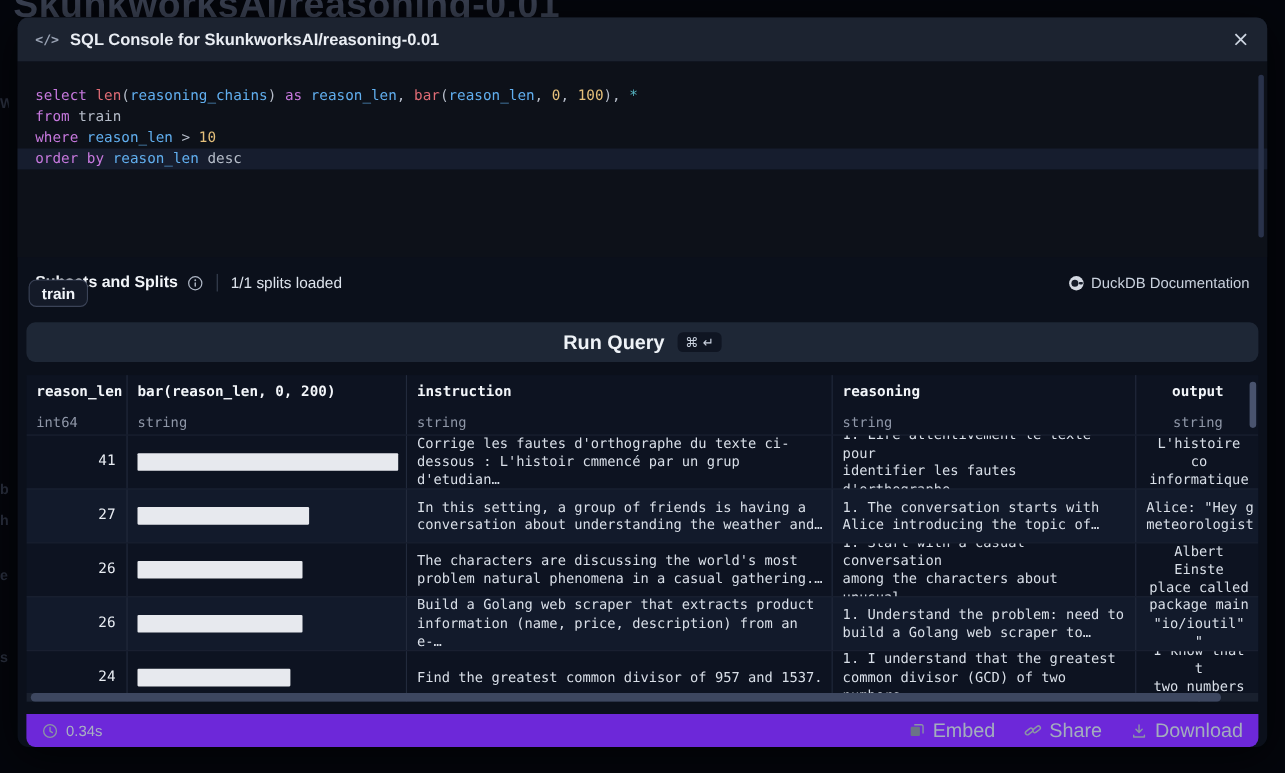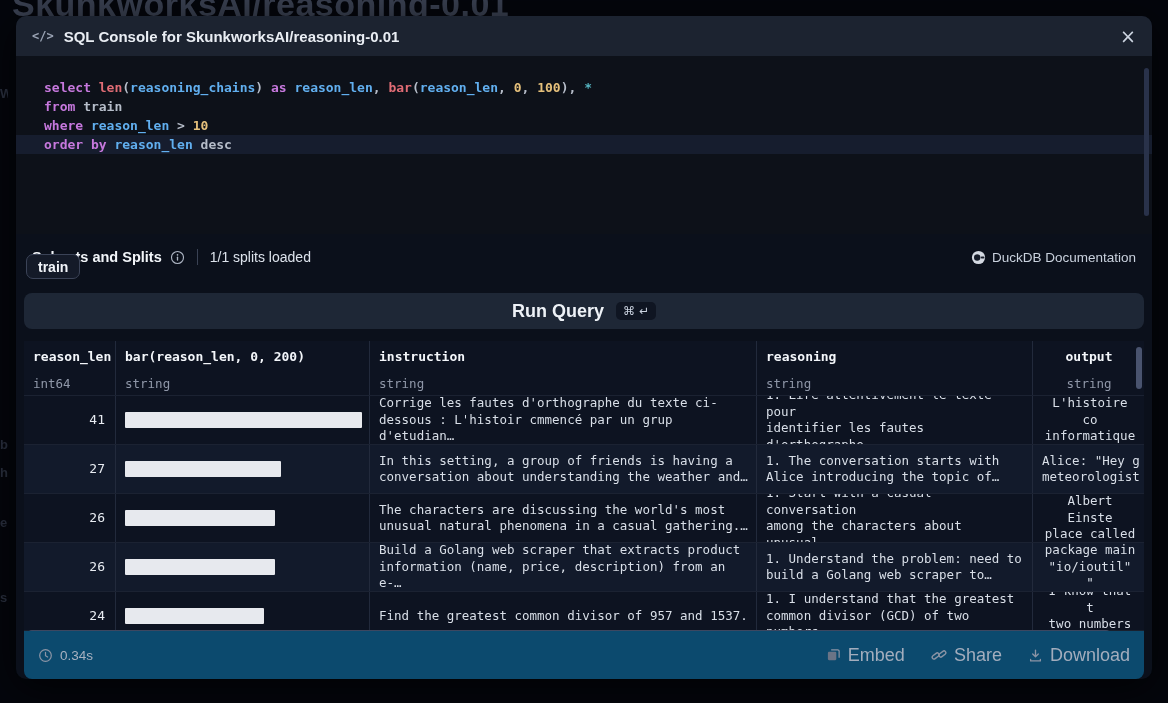--- a/index.html
+++ b/index.html
@@ -36,21 +36,21 @@
   .close-btn {
     margin-left:auto; background:none; border:none; cursor:pointer;
     color:#cdd5e1; font-size:19px; line-height:1; font-family:"DejaVu Sans", sans-serif;
   }
   
   .editor {
     position:absolute; top:40px; left:0; right:0; height:178px;
     background:#0d1119; padding-top:22px;
     font-family:"DejaVu Sans Mono", monospace; font-size:13px;
   }
-  .code-line { height:19px; line-height:19px; padding-left:28px; white-space:pre;font-weight:bold; }
+  .code-line { height:19px; line-height:19px; padding-left:16px; white-space:pre; }
   .code-line.active { background:#161d2e; }
   .tok-kw { color:#c678dd; } .tok-fn { color:#e06c75; } .tok-id { color:#61afef; }
   .tok-num { color:#e5c07b; } .tok-op { color:#56b6c2; } .tok-pl { color:#b6bdc9; }
   .editor-sb {
     position:absolute; right:3px; top:12px; width:5px; height:148px;
     background:#29324a; border-radius:3px;
   }
   
   .subsets-row {
     position:absolute; top:210px; left:16px; right:16px; height:22px;
@@ -107,22 +107,22 @@
   }
   .t-cell.num { justify-content:flex-end; padding-right:10px; font-size:13px; color:#e8ecf2; }
   .bar { height:16px; background:#e7e9ee; border-radius:1px; flex:none; }
   .h-scroll {
     position:absolute; bottom:0; left:0; right:0; height:8px; background:#19202e;
   }
   .h-thumb { position:absolute; top:0; left:4px; width:1082px; height:8px; background:#3d4760; border-radius:4px; }
   .v-thumb { position:absolute; right:2px; top:6px; width:6px; height:42px; background:#49536e; border-radius:3px; }
   
   .modal-footer {
-    position:absolute; bottom:0; left:8px; right:8px; height:48px;
-    background:#0c4a6e; border-radius:0 0 8px 8px;
+    position:absolute; bottom:0; left:8px; right:8px; height:30px;
+    background:#6d28d9; border-radius:0 0 8px 8px;
     display:flex; align-items:center; padding:0 14px;
   }
   .timing { display:flex; align-items:center; gap:7px; font-size:13.5px; color:#a8b1c0; }
   .footer-actions { margin-left:auto; display:flex; align-items:center; gap:26px; }
   .footer-btn {
     display:flex; align-items:center; gap:7px; background:none; border:none; cursor:pointer;
     font-size:18px; color:#a3adbd; font-family:"Liberation Sans", sans-serif;
   }
   .icon { display:inline-block; vertical-align:middle; }
 </style>
@@ -223,21 +223,21 @@
 conversation about understanding the weather and…</div>
           <div class="t-cell c4">1. The conversation starts with
 Alice introducing the topic of…</div>
           <div class="t-cell c5">Alice: "Hey g
 meteorologist</div>
         </div>
         <div class="t-row">
           <div class="t-cell c1 num">26</div>
           <div class="t-cell c2"><div class="bar" style="width: 150px;"></div></div>
           <div class="t-cell c3">The characters are discussing the world's most
-unusual natural phenomena in a casual gathering.…</div>
+problem natural phenomena in a casual gathering.…</div>
           <div class="t-cell c4">1. Start with a casual conversation
 among the characters about unusual…</div>
           <div class="t-cell c5">Albert Einste
 place called</div>
         </div>
         <div class="t-row">
           <div class="t-cell c1 num">26</div>
           <div class="t-cell c2"><div class="bar" style="width: 150px;"></div></div>
           <div class="t-cell c3">Build a Golang web scraper that extracts product
 information (name, price, description) from an e-…</div>

